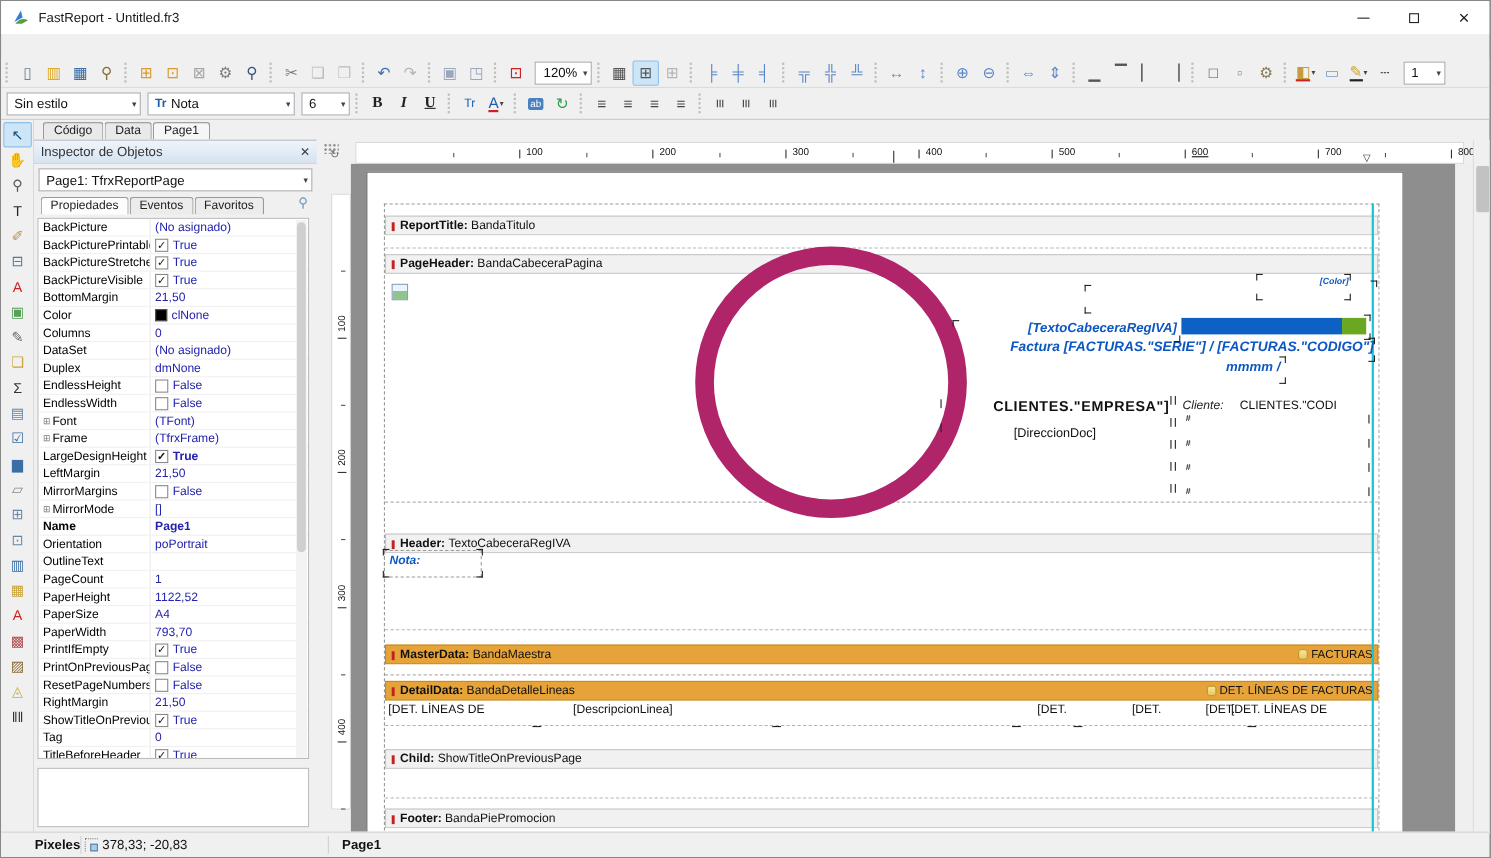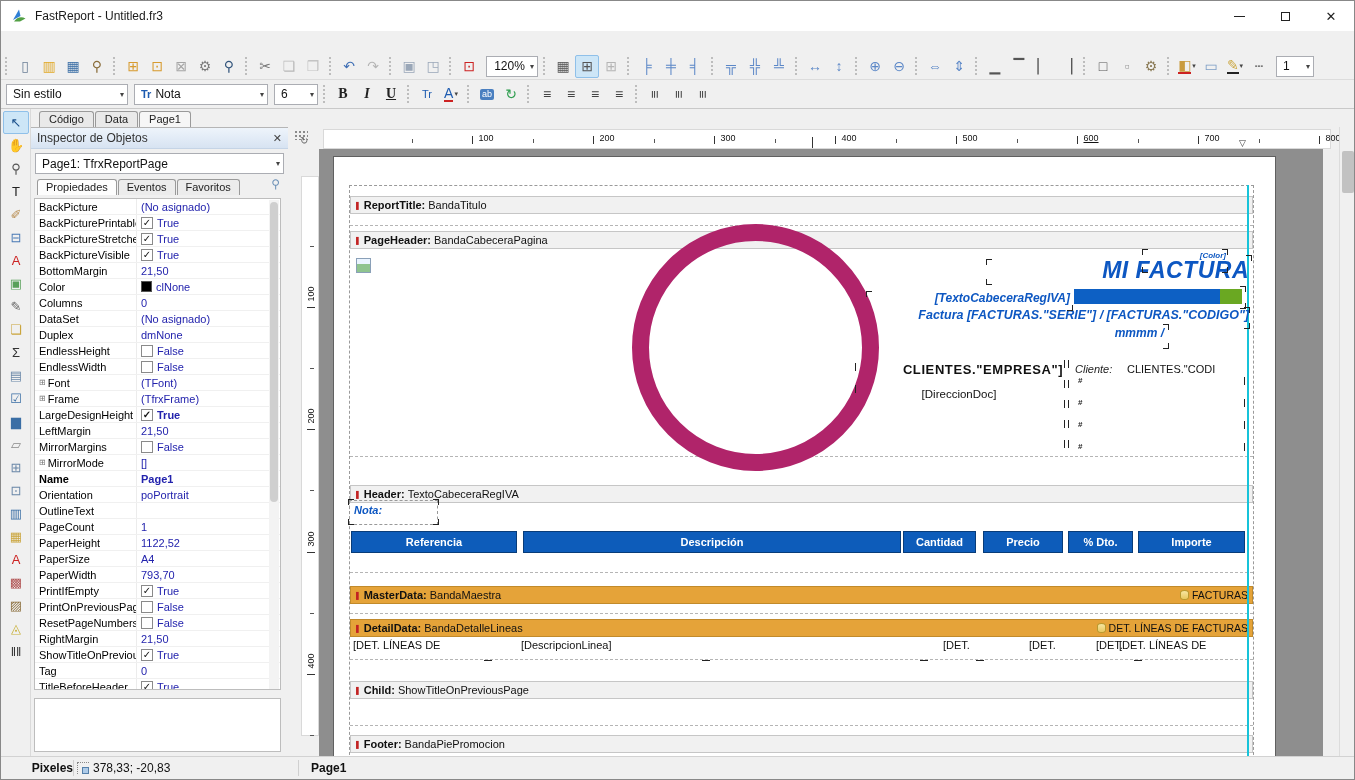--- a/index.html
+++ b/index.html
@@ -755,40 +755,31 @@
             </div>
           <div class="bandbody" style="height:6px"></div>
         </div>
 
         <div id="cyan-guide"></div>
 
         <div id="objects">
           <div id="pic-obj"></div>
           <div id="circle-obj"></div>
           <div id="copia-obj" class="txt blue-bi">[Color]</div>
-          <div id="mifactura-obj" class="txt blue-bi">MI FACTURA</div>
           <div id="regiva-obj" class="txt blue-bi">[TextoCabeceraRegIVA]</div>
           <div id="bar-blue"></div>
           <div id="bar-green"></div>
           <div id="factura-obj" class="txt blue-bi">Factura [FACTURAS."SERIE"] / [FACTURAS."CODIGO"]</div>
           <div id="fecha-obj" class="txt blue-bi">mmmm /</div>
           <div id="empresa-obj" class="txt">CLIENTES."EMPRESA"]</div>
           <div id="direccion-obj" class="txt">[DireccionDoc]</div>
           <div id="cliente-label-obj" class="txt">Cliente:</div>
           <div id="cliente-value-obj" class="txt">CLIENTES."CODI</div>
           <div id="nota-box"></div>
           <div id="nota-obj" class="txt blue-bi">Nota:</div>
-          <div id="thead-row">
-              <div class="thcell" style="left: 0px; width: 166px;">Referencia</div>
-              <div class="thcell" style="left: 172px; width: 378px;">Descripción</div>
-              <div class="thcell" style="left: 552px; width: 73px;">Cantidad</div>
-              <div class="thcell" style="left: 632px; width: 80px;">Precio</div>
-              <div class="thcell" style="left: 717px; width: 65px;">% Dto.</div>
-              <div class="thcell" style="left: 787px; width: 107px;">Importe</div>
-            </div>
           <div id="detail-row">
               <div class="dcell" style="left: 2px; width: 150px;">[DET. LÍNEAS DE</div>
               <div class="dcell" style="left: 170px; width: 255px;">[DescripcionLinea]</div>
               <div class="dcell" style="left: 592px; width: 55px;">[DET.</div>
               <div class="dcell" style="left: 678px; width: 55px;">[DET.</div>
               <div class="dcell" style="left: 745px; width: 48px;">[DET.</div>
               <div class="dcell" style="left: 768px; width: 124px;">[DET. LÍNEAS DE</div>
             </div>
           <div id="handles">
               <span class="hd tl" style="left: 808px; top: 92px;"></span>

